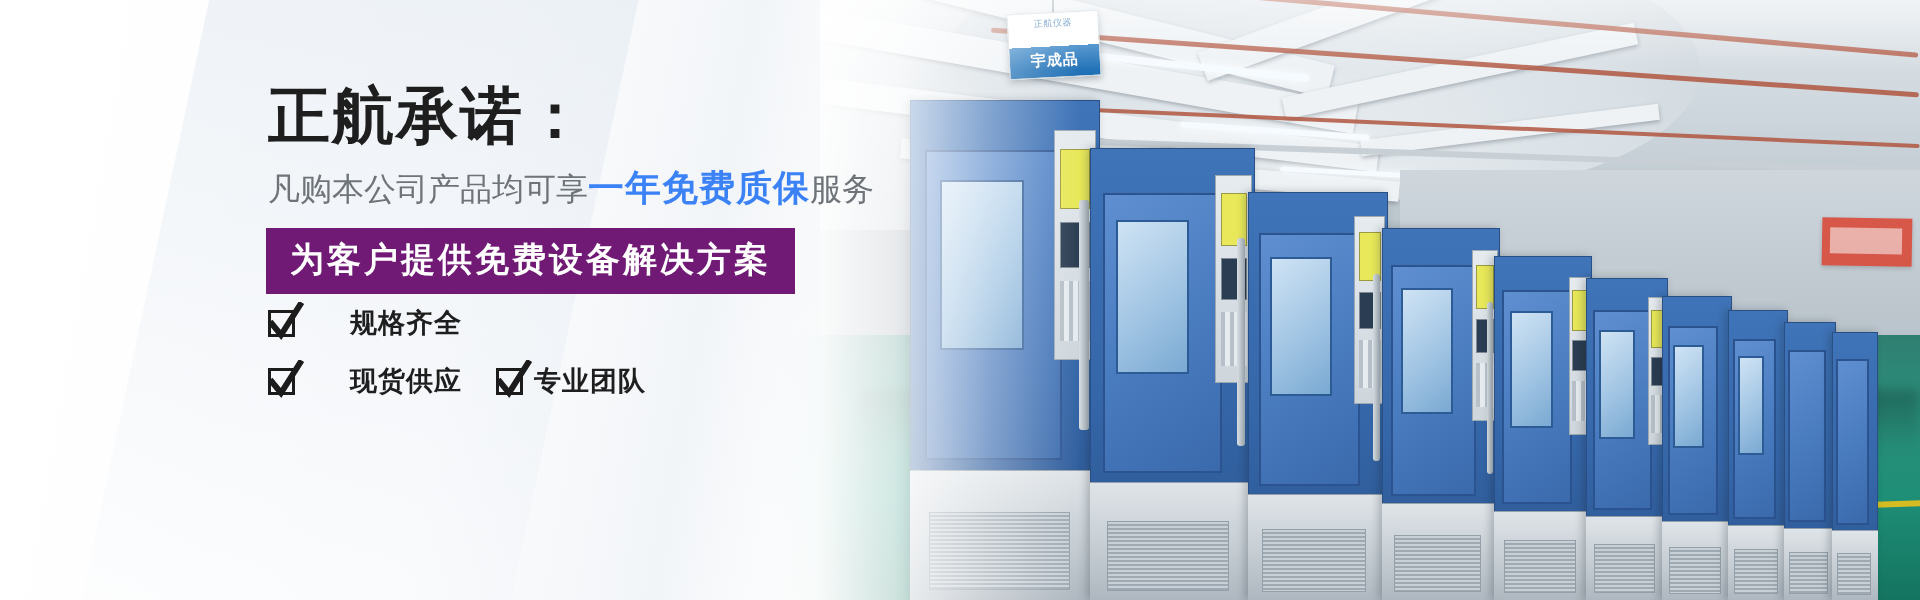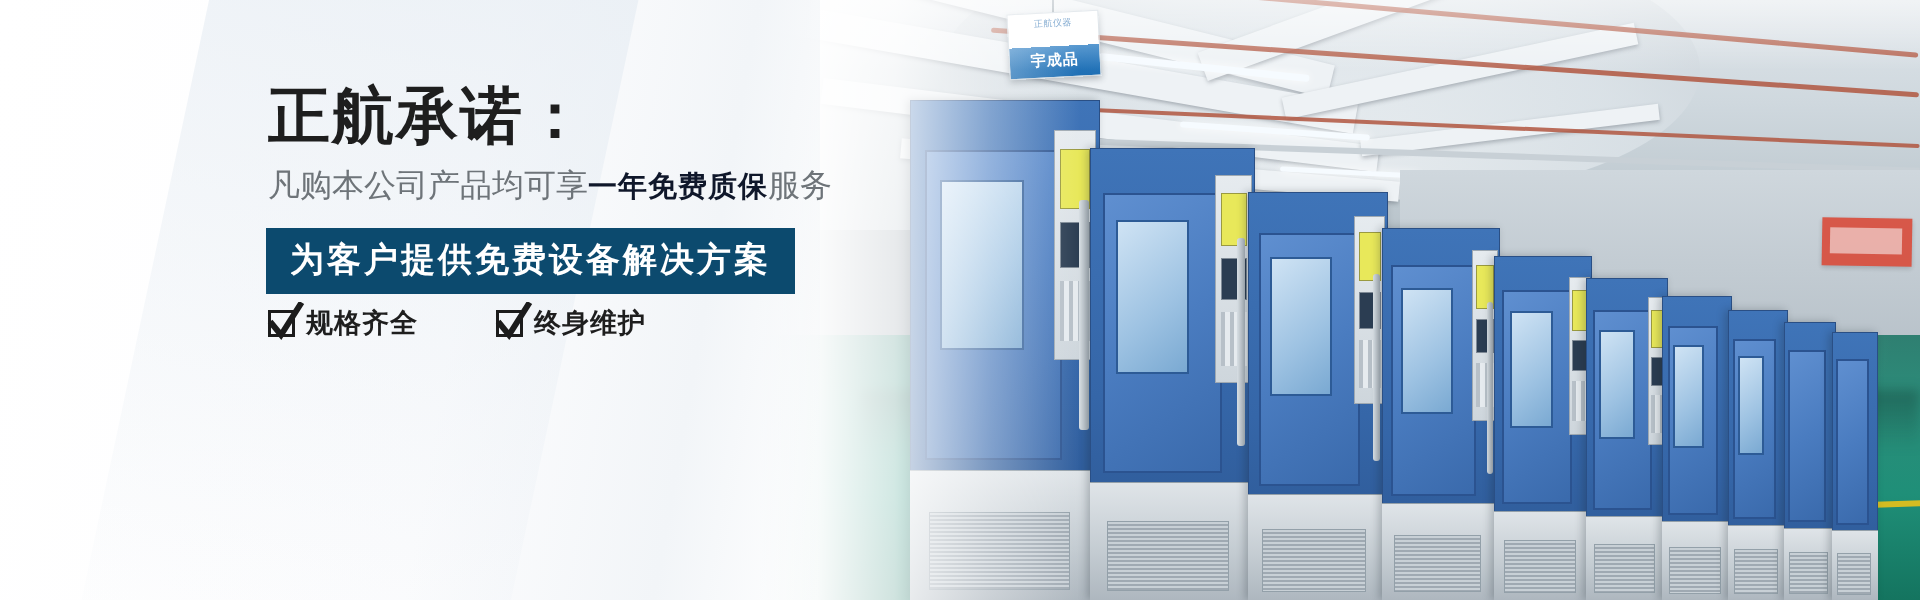--- a/index.html
+++ b/index.html
@@ -212,43 +212,43 @@
     letter-spacing:2px;
   }
 
   .subline {
     position:absolute; left:268px; top:168px;
     font-size:32px; line-height:1.1;
     color:#6e7479; white-space:nowrap;
     letter-spacing:0px;
   }
   .subline .hl {
-    color:#0f172a; font-weight:bold; font-size:29px;
+    color:#3b82f6; font-weight:bold; font-size:36px;
     letter-spacing:1px;
   }
 
   .ribbon {
     position:absolute; left:266px; top:228px;
     padding:9px 24px 11px 24px;
-    background:#0c4a6e;
+    background:#701a75;
     color:#ffffff; font-size:34px; font-weight:bold;
     letter-spacing:3px; white-space:nowrap;
   }
 
   .features {
     position:absolute; left:268px; top:305px;
     width:640px;
   }
   .frow { display:flex; align-items:flex-start; margin-bottom:22px; }
   .fitem {
     display:flex; align-items:center;
     font-size:27px; font-weight:bold; color:#1e1e1e;
     letter-spacing:1px; white-space:nowrap;
   }
-  .fitem.c1 { width:228px; }
+  .fitem.c1 { width:228px;gap:44px; }
   .fitem.c2 { width:222px; }
   .fitem.c3 { width:200px; }
   .ckbox {
     position:relative;
     width:27px; height:27px;
     border:3px solid #1c1c1c;
     margin-right:11px;
     flex:0 0 auto;
   }
   .ckbox svg { position:absolute; left:-5px; top:-11px; }
@@ -432,28 +432,36 @@
 
       <div class="frow">
         <div class="fitem c1">
           <span class="ckbox">
             <svg width="40" height="44" viewBox="0 0 40 44" aria-hidden="true">
               <path d="M6 22 L15 33 L34 3" stroke="#1c1c1c" stroke-width="6" fill="none" stroke-linecap="square"></path>
             </svg>
           </span>
           <span>规格齐全</span>
         </div>
+      </div>
+
+      <div class="frow">
+        <div class="fitem c1">
+          <span class="ckbox">
+            <svg width="40" height="44" viewBox="0 0 40 44" aria-hidden="true">
+              <path d="M6 22 L15 33 L34 3" stroke="#1c1c1c" stroke-width="6" fill="none" stroke-linecap="square"></path>
+            </svg>
+          </span>
+          <span>现货供应</span>
+        </div>
         <div class="fitem c3">
           <span class="ckbox">
             <svg width="40" height="44" viewBox="0 0 40 44" aria-hidden="true">
               <path d="M6 22 L15 33 L34 3" stroke="#1c1c1c" stroke-width="6" fill="none" stroke-linecap="square"></path>
             </svg>
           </span>
-          <span>终身维护</span>
+          <span>专业团队</span>
         </div>
-      </div>
-
-      <div class="frow">
       </div>
 
     </div>
   </div>
 </div>
 
 </body></html>

